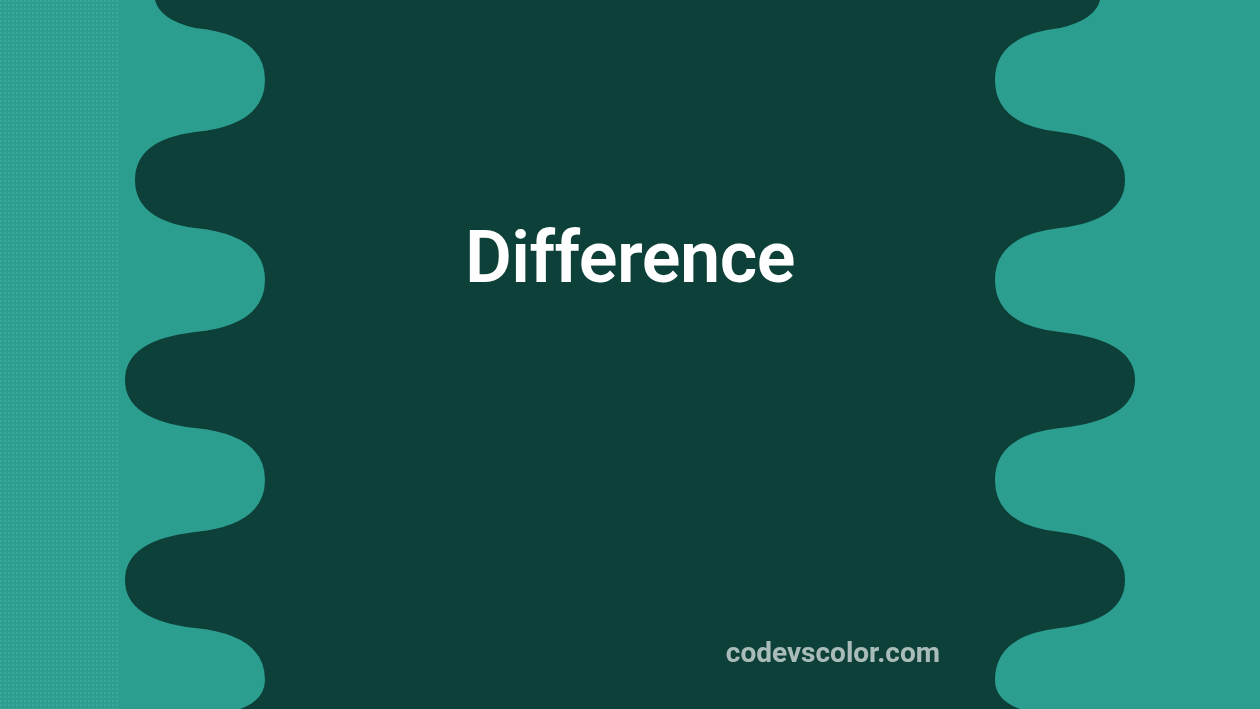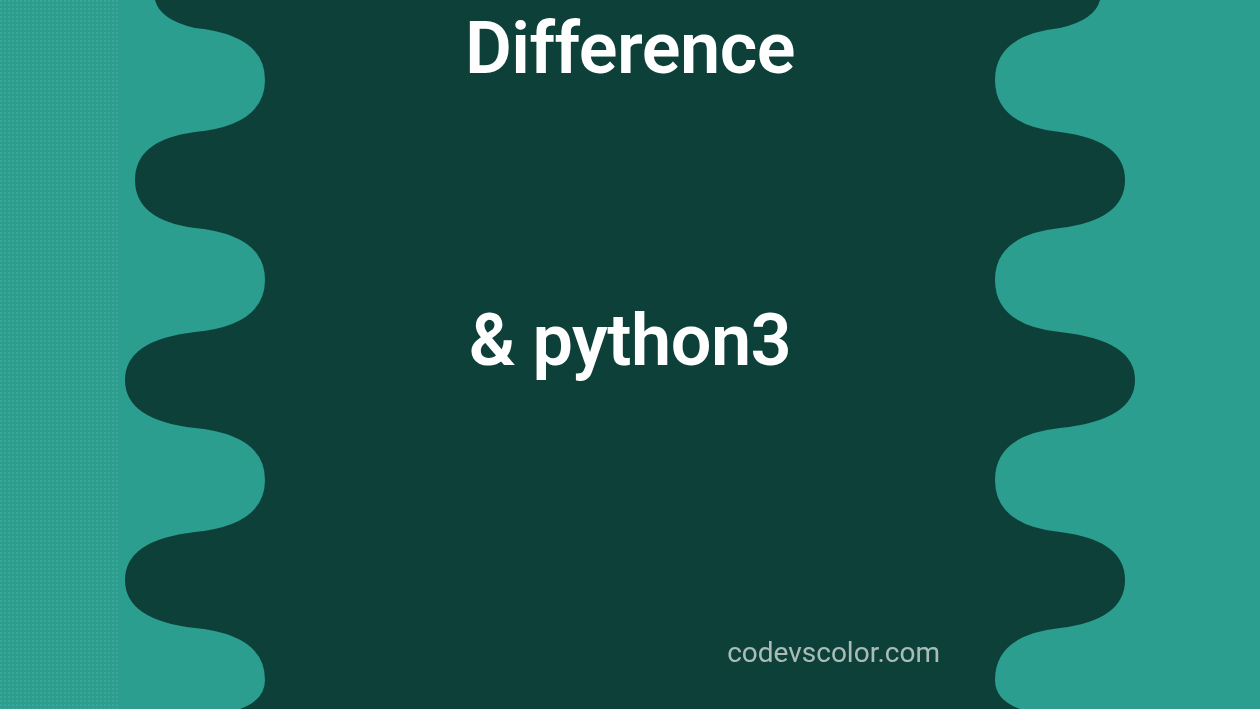--- a/index.html
+++ b/index.html
@@ -18,37 +18,37 @@
       height: 100%;
       position: relative;
       background: #2b9e8f;
     }
     .dark-center {
       position: absolute;
       inset: 0;
       display: flex;
       flex-direction: column;
       align-items: center;
-      justify-content: flex-start;
+      justify-content: center;
     }
     .title {
       color: #ffffff;
       font-size: 72px;
       font-weight: 600;
       text-align: center;
       line-height: 1.35;
       letter-spacing: -0.5px;
     }
     .watermark {
       position: absolute;
       bottom: 40px;
       right: 320px;
       color: rgba(255, 255, 255, 0.65);
       font-size: 28px;
-      font-weight: 400;
+      font-weight: 700;
     }
     .noise-overlay {
       position: absolute;
       left: 0;
       top: 0;
       width: 120px;
       height: 100%;
       opacity: 0.08;
       background-image: radial-gradient(circle at 1px 1px, #fff 1px, transparent 0);
       background-size: 4px 4px;
@@ -98,19 +98,18 @@
     "></path>
   </svg>
 
   <div class="noise-overlay"></div>
 
   <div class="dark-center">
     <h1 class="title">
       <span>Difference</span><br>
       <br>
       <br>
-      <span>&amp; python3</span>
     </h1>
   </div>
 
   <div class="watermark">codevscolor.com</div>
 
 </div>
 
 </body></html>

